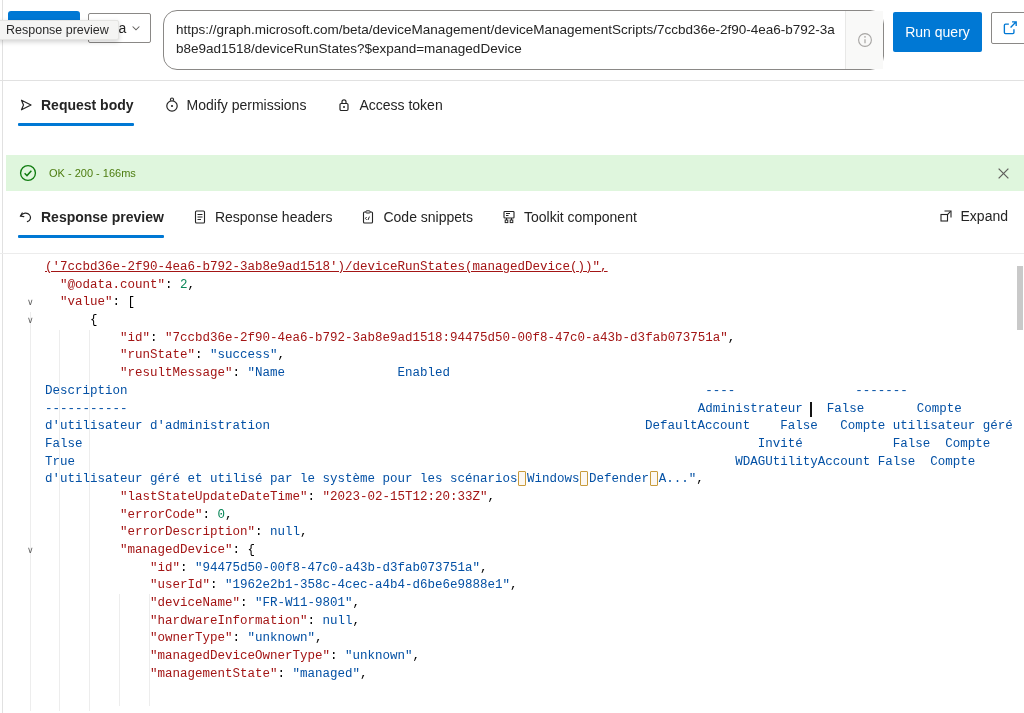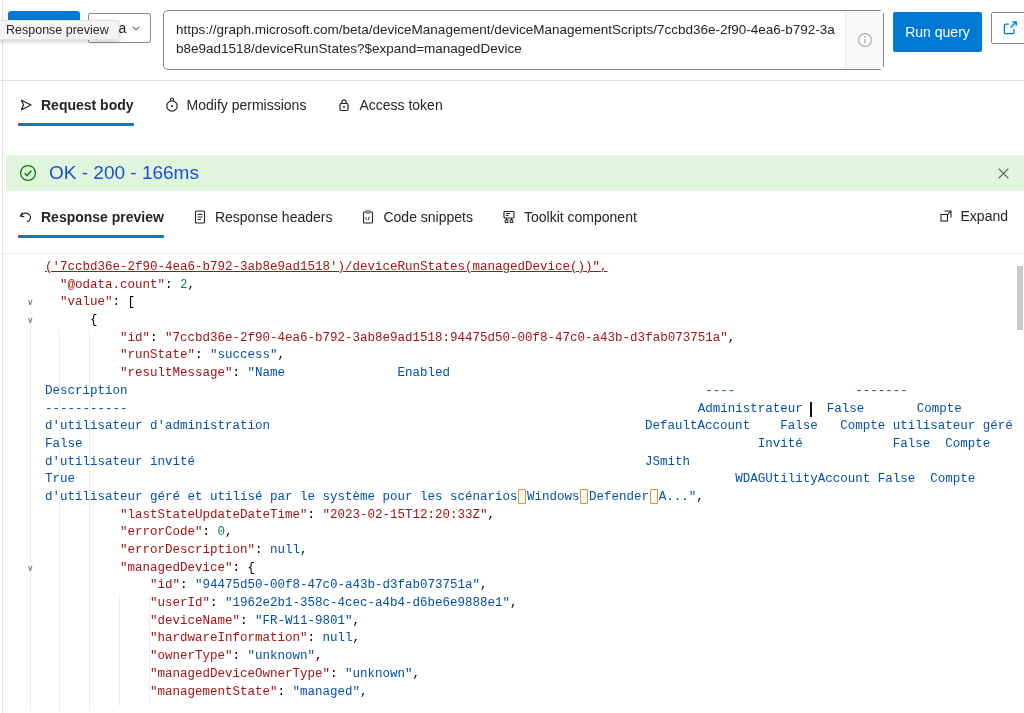--- a/index.html
+++ b/index.html
@@ -7,21 +7,21 @@
        font-family:"Liberation Sans",sans-serif;color:#242424;}
   .page-left-border{position:absolute;left:2px;top:0;width:1px;height:713px;background:#e1e1e1;}
 
   
   .topbar{position:absolute;left:0;top:0;width:1024px;height:80px;}
   .get-btn{position:absolute;left:8px;top:11px;width:72px;height:29px;background:#0078d4;border:none;border-radius:3px;cursor:pointer;}
   .tooltip{position:absolute;left:-4px;top:20px;height:18px;padding:0 9px;background:#f4f4f3;border:1px solid #e4e4e2;
            box-shadow:0 2px 5px rgba(0,0,0,.18);border-radius:2px;font-size:12.5px;color:#2b2b2b;line-height:18px;z-index:5;white-space:nowrap;}
   .version-select{position:absolute;left:88px;top:13px;width:63px;height:30px;border:1px solid #8a8886;border-radius:2px;
            background:#fff;display:flex;align-items:center;justify-content:space-between;padding:0 8px 0 10px;box-sizing:border-box;font-size:14px;cursor:pointer;}
-  .url-input{position:absolute;left:163px;top:10px;width:721px;height:60px;border:1px solid #8a8886;border-radius:5px;
+  .url-input{position:absolute;left:163px;top:10px;width:721px;height:60px;border:1px solid #8a8886;border-radius:14px;
            background:#fff;box-sizing:border-box;display:flex;}
   .url-text{flex:1;padding:9px 4px 0 12px;font-size:13.5px;line-height:19px;color:#242424;word-break:break-all;max-width:676px;}
   .url-info-zone{width:37px;background:#f9f9f8;border-left:1px solid #e8e8e7;display:flex;align-items:center;justify-content:center;}
   .run-btn{position:absolute;left:893px;top:12px;width:89px;height:40px;background:#0078d4;color:#fff;border:none;border-radius:2px;
            font-size:14px;font-family:"Liberation Sans",sans-serif;cursor:pointer;}
   .share-btn{position:absolute;left:991px;top:12px;width:42px;height:32px;background:#fff;border:1px solid #8a8886;border-radius:2px;
            display:flex;align-items:center;padding-left:9px;box-sizing:border-box;cursor:pointer;}
   .topbar-divider{position:absolute;left:0;top:80px;width:1024px;height:1px;background:#e1e1e1;}
 
   
@@ -30,21 +30,21 @@
   .tab.active{font-weight:bold;}
   .tab.active::after{content:"";position:absolute;left:0;right:0;bottom:4px;height:3px;background:#0078d4;border-radius:1px;}
   .req-tabs{left:18px;top:90px;gap:30px;}
   .resp-tabs{left:18px;top:202px;gap:28px;}
   .expand-ctl{position:absolute;right:16px;top:208px;display:flex;align-items:center;gap:7px;font-size:14px;color:#242424;cursor:pointer;}
   .icon{display:inline-flex;align-items:center;justify-content:center;}
 
   
   .statusbar{position:absolute;left:6px;top:155px;width:1018px;height:36px;background:#dff6dd;display:flex;align-items:center;}
   .statusbar .icon{margin:0 12px 0 13px;}
-  .status-msg{font-size:19px;color:#1d4ed8;}
+  .status-msg{font-size:11px;color:#4d7c0f;}
   .status-close{position:absolute;right:13px;top:10px;width:16px;height:16px;cursor:pointer;display:flex;align-items:center;justify-content:center;}
 
   
   .editor-rule{position:absolute;left:0;top:253px;width:1024px;height:1px;background:#ececec;}
   .editor{position:absolute;left:0;top:254px;width:1016px;bottom:0;overflow:hidden;padding-top:5px;
           font-family:"Liberation Mono","DejaVu Sans Mono",monospace;font-size:12.5px;}
   .cl{position:relative;height:17.7px;line-height:17.7px;white-space:pre;padding-left:30px;}
   .tk{color:#a31515;} .tv{color:#0451a5;} .tn{color:#098658;} .tp{color:#000;}
   .tl{color:#a31515;text-decoration:underline;} .tb{color:#0451a5;}
   .fold{position:absolute;left:27px;top:0;width:12px;font-size:9px;color:#616161;font-family:"Liberation Sans",sans-serif;cursor:pointer;}
@@ -216,21 +216,20 @@
     <div class="cl"><span class="tp">    </span><span class="tk">"@odata.count"</span><span class="tp">: </span><span class="tn">2</span><span class="tp">,</span></div>
     <div class="cl"><span class="fold">∨</span><span class="tp">    </span><span class="tk">"value"</span><span class="tp">: [</span></div>
     <div class="cl"><span class="fold">∨</span><span class="tp">        {</span></div>
     <div class="cl"><span class="tp">            </span><span class="tk">"id"</span><span class="tp">: </span><span class="tk">"7ccbd36e-2f90-4ea6-b792-3ab8e9ad1518:94475d50-00f8-47c0-a43b-d3fab073751a"</span><span class="tp">,</span></div>
     <div class="cl"><span class="tp">            </span><span class="tk">"runState"</span><span class="tp">: </span><span class="tv">"success"</span><span class="tp">,</span></div>
     <div class="cl"><span class="tp">            </span><span class="tk">"resultMessage"</span><span class="tp">: </span><span class="tv">"Name</span>               <span class="tv">Enabled</span></div>
     <div class="cl"><span class="tb">  Description</span>                                                                             <span class="tb">----</span>                <span class="tb">-------</span></div>
     <div class="cl"><span class="tb">  -----------</span>                                                                            <span class="tb">Administrateur </span><span class="cursor"></span>  <span class="tb">False</span>       <span class="tb">Compte</span></div>
     <div class="cl"><span class="tb">  d'utilisateur d'administration</span>                                                  <span class="tb">DefaultAccount</span>    <span class="tb">False</span>   <span class="tb">Compte utilisateur géré</span></div>
     <div class="cl"><span class="tb">  False</span>                                                                                          <span class="tb">Invité</span>            <span class="tb">False</span>  <span class="tb">Compte</span></div>
-    <div class="cl"><span class="tb">  d'utilisateur invité</span>                                                            <span class="tb">JSmith</span></div>
     <div class="cl"><span class="tb">  True</span>                                                                                        <span class="tb">WDAGUtilityAccount</span> <span class="tb">False</span>  <span class="tb">Compte</span></div>
     <div class="cl"><span class="tb">  d'utilisateur géré et utilisé par le système pour les scénarios</span><span class="charbox"></span><span class="tb">Windows</span><span class="charbox"></span><span class="tb">Defender</span><span class="charbox"></span><span class="tb">A..."</span><span class="tp">,</span></div>
     <div class="cl"><span class="tp">            </span><span class="tk">"lastStateUpdateDateTime"</span><span class="tp">: </span><span class="tk">"2023-02-15T12:20:33Z"</span><span class="tp">,</span></div>
     <div class="cl"><span class="tp">            </span><span class="tk">"errorCode"</span><span class="tp">: </span><span class="tn">0</span><span class="tp">,</span></div>
     <div class="cl"><span class="tp">            </span><span class="tk">"errorDescription"</span><span class="tp">: </span><span class="tv">null</span><span class="tp">,</span></div>
     <div class="cl"><span class="fold">∨</span><span class="tp">            </span><span class="tk">"managedDevice"</span><span class="tp">: {</span></div>
     <div class="cl"><span class="tp">                </span><span class="tk">"id"</span><span class="tp">: </span><span class="tv">"94475d50-00f8-47c0-a43b-d3fab073751a"</span><span class="tp">,</span></div>
     <div class="cl"><span class="tp">                </span><span class="tk">"userId"</span><span class="tp">: </span><span class="tv">"1962e2b1-358c-4cec-a4b4-d6be6e9888e1"</span><span class="tp">,</span></div>
     <div class="cl"><span class="tp">                </span><span class="tk">"deviceName"</span><span class="tp">: </span><span class="tv">"FR-W11-9801"</span><span class="tp">,</span></div>
     <div class="cl"><span class="tp">                </span><span class="tk">"hardwareInformation"</span><span class="tp">: </span><span class="tv">null</span><span class="tp">,</span></div>

